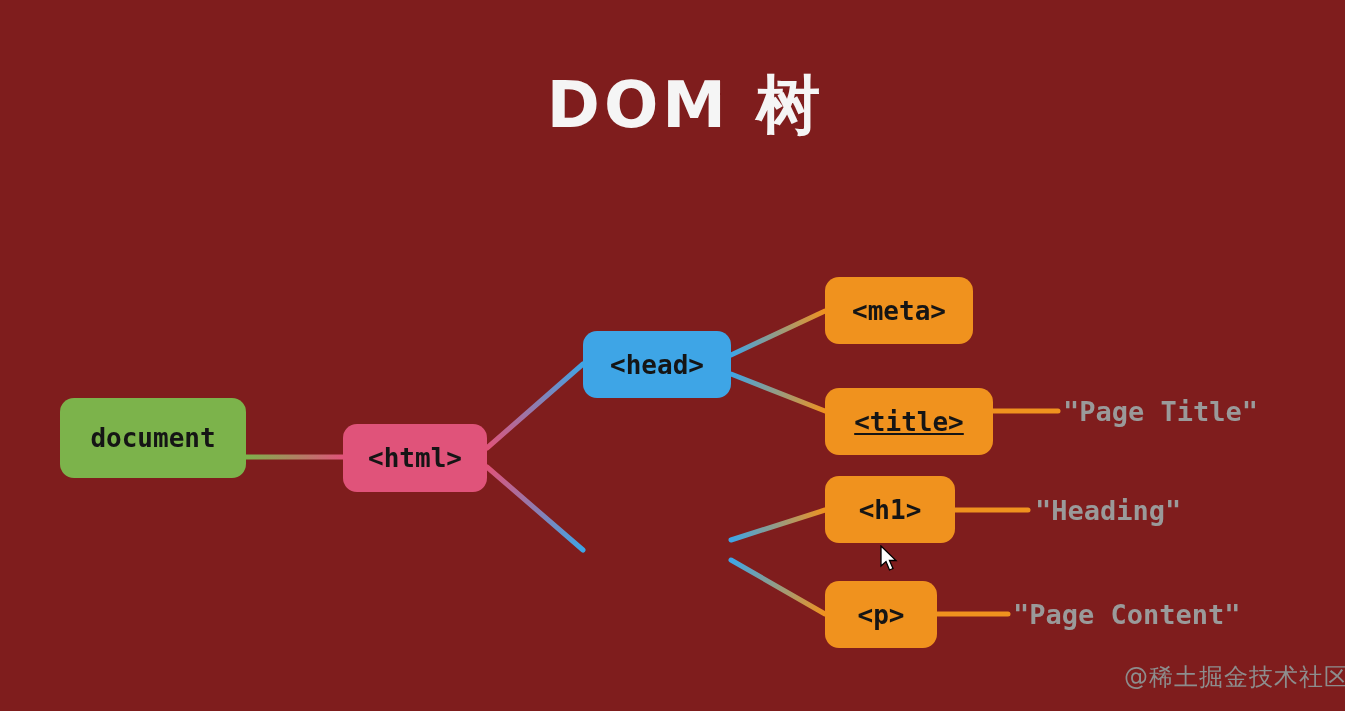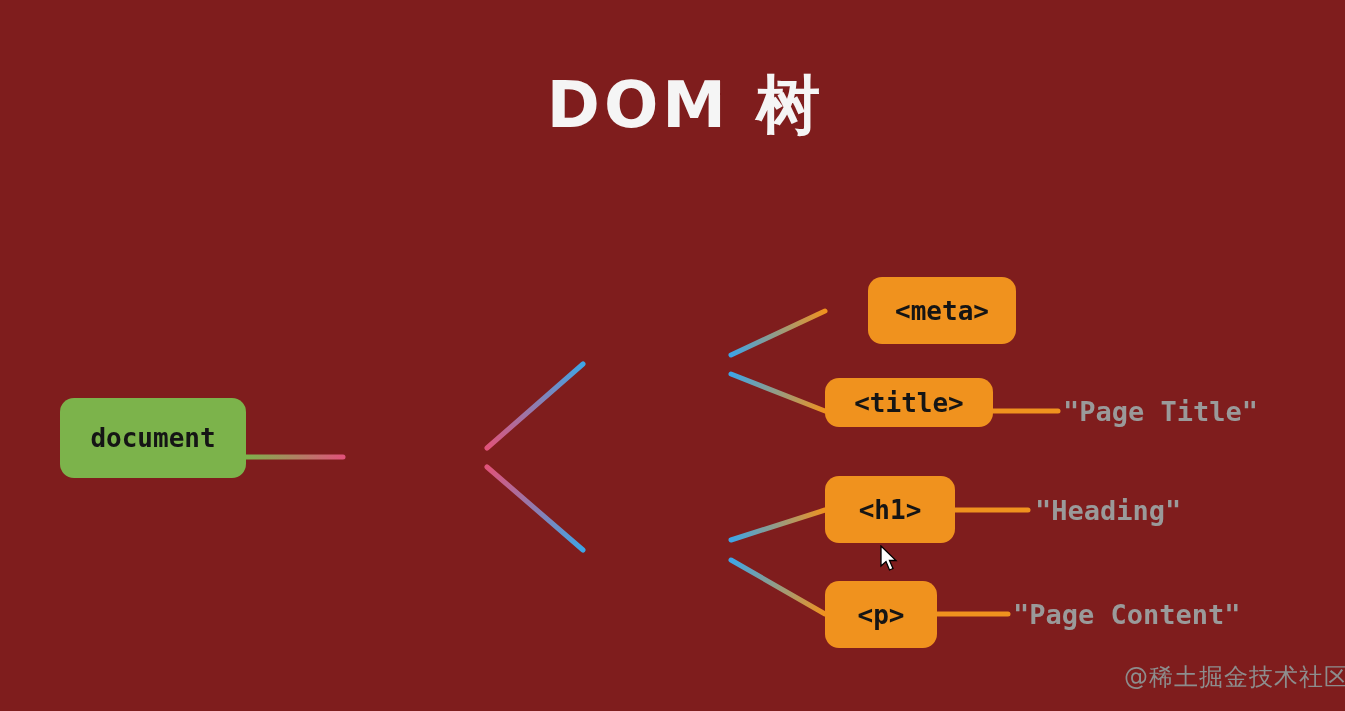--- a/index.html
+++ b/index.html
@@ -36,22 +36,22 @@
     font-family: "DejaVu Sans Mono", "Liberation Mono", monospace;
     font-weight: bold;
     font-size: 26px;
     color: #151515;
     box-sizing: border-box;
   }
   .node-document { left: 60px;  top: 398px; width: 186px; height: 80px; background: #7cb34b; }
   .node-html     { left: 343px; top: 424px; width: 144px; height: 68px; background: #e0537a; }
   .node-head     { left: 583px; top: 331px; width: 148px; height: 67px; background: #3ea5e6; }
   .node-body     { left: 583px; top: 516px; width: 148px; height: 68px; background: #3ea5e6; }
-  .node-meta     { left: 825px; top: 277px; width: 148px; height: 67px; background: #f0921e; margin-left: 43px; }
-  .node-title    { left: 825px; top: 378px; width: 168px; height: 49px; background: #f0921e; }
+  .node-meta     { left: 825px; top: 277px; width: 148px; height: 67px; background: #f0921e; }
+  .node-title    { left: 825px; top: 388px; width: 168px; height: 67px; background: #f0921e; text-decoration: underline; }
   .node-h1       { left: 825px; top: 476px; width: 130px; height: 67px; background: #f0921e; justify-content: center; }
   .node-p        { left: 825px; top: 581px; width: 112px; height: 67px; background: #f0921e; }
 
   .text-label {
     position: absolute;
     font-family: "DejaVu Sans Mono", "Liberation Mono", monospace;
     font-weight: bold;
     font-size: 27px;
     color: #9a9a9a;
     white-space: nowrap;
@@ -127,20 +127,26 @@
     <line x1="731" y1="540" x2="825" y2="510" stroke="url(#g-body-h1)" stroke-width="5" stroke-linecap="round"></line>
     <line x1="731" y1="560" x2="825" y2="614" stroke="url(#g-body-p)" stroke-width="5" stroke-linecap="round"></line>
     <line x1="993" y1="411" x2="1058" y2="411" stroke="#f0921e" stroke-width="5" stroke-linecap="round"></line>
     <line x1="955" y1="510" x2="1028" y2="510" stroke="#f0921e" stroke-width="5" stroke-linecap="round"></line>
     <line x1="937" y1="614" x2="1008" y2="614" stroke="#f0921e" stroke-width="5" stroke-linecap="round"></line>
   </svg>
 
   <div class="node node-document">
     <span>document</span>
   </div>
+  <div class="node node-html">
+    <span>&lt;html&gt;</span>
+  </div>
+  <div class="node node-head">
+    <span>&lt;head&gt;</span>
+  </div>
   <div class="node node-meta">
     <span>&lt;meta&gt;</span>
   </div>
   <div class="node node-title">
     <span>&lt;title&gt;</span>
   </div>
   <div class="node node-h1">
     <span>&lt;h1&gt;</span>
   </div>
   <div class="node node-p">

